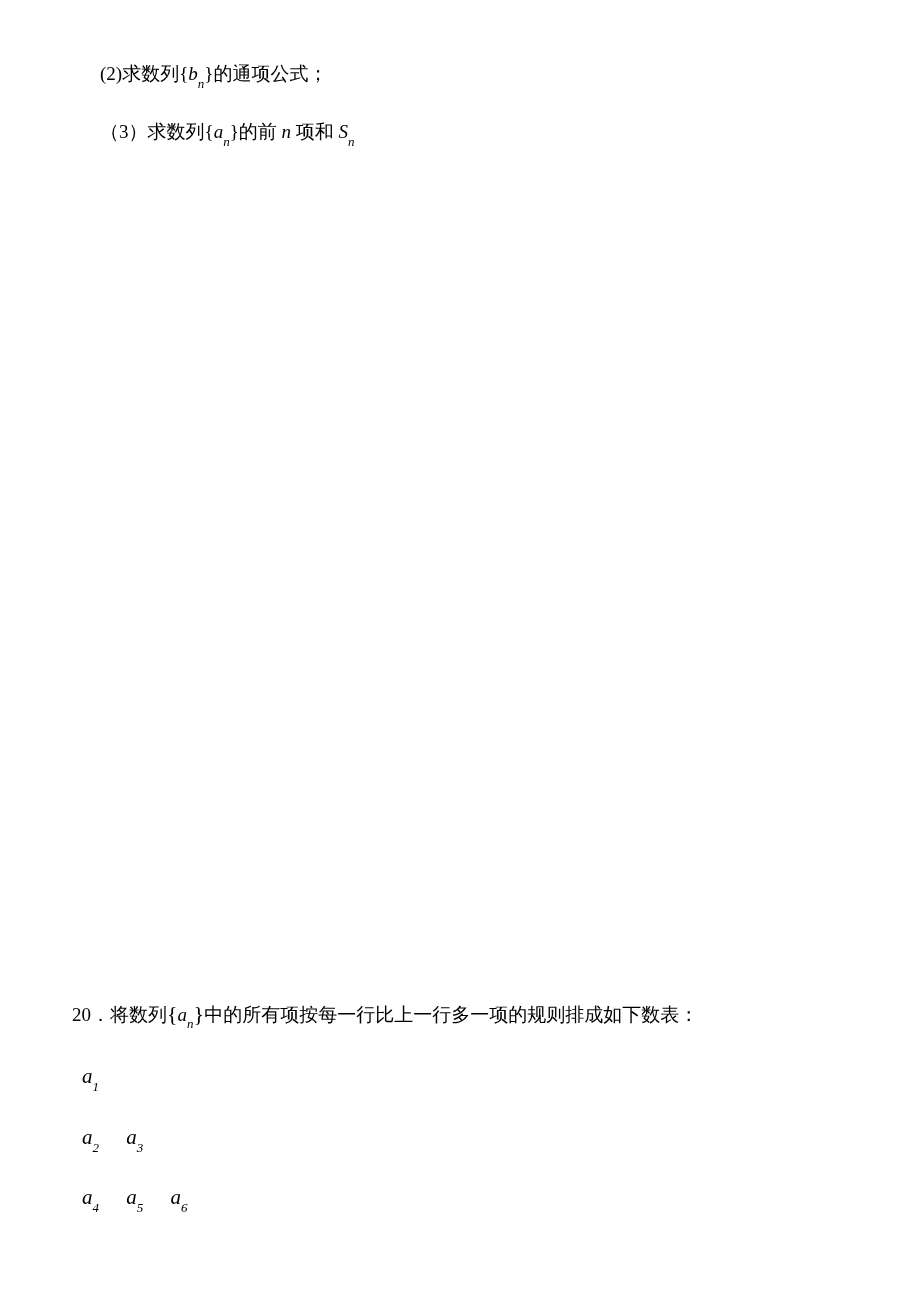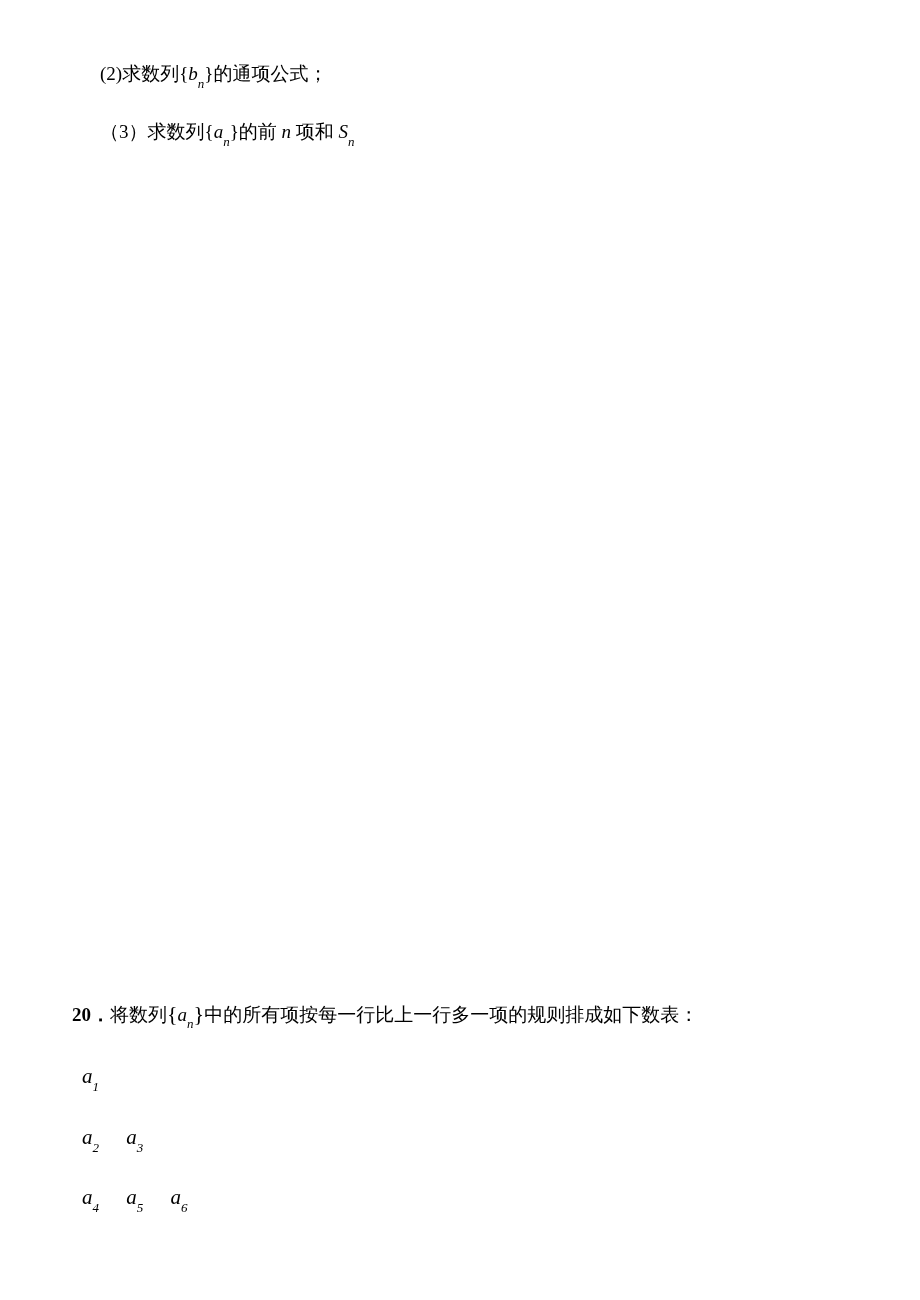--- a/index.html
+++ b/index.html
@@ -40,21 +40,21 @@
     }
     .gap {
       height: 820px;
     }
     .q20 {
       margin-left: -28px;
       margin-bottom: 30px;
       white-space: nowrap;
     }
     .bold {
-      font-weight: bold;
+      font-weight: normal;
       text-align: right;
     }
     .triangle-row {
       margin-bottom: 28px;
       font-family: "Times New Roman", serif;
       font-style: italic;
       font-size: 21px;
       margin-left: -18px;
       margin-top: 16px;
     }

